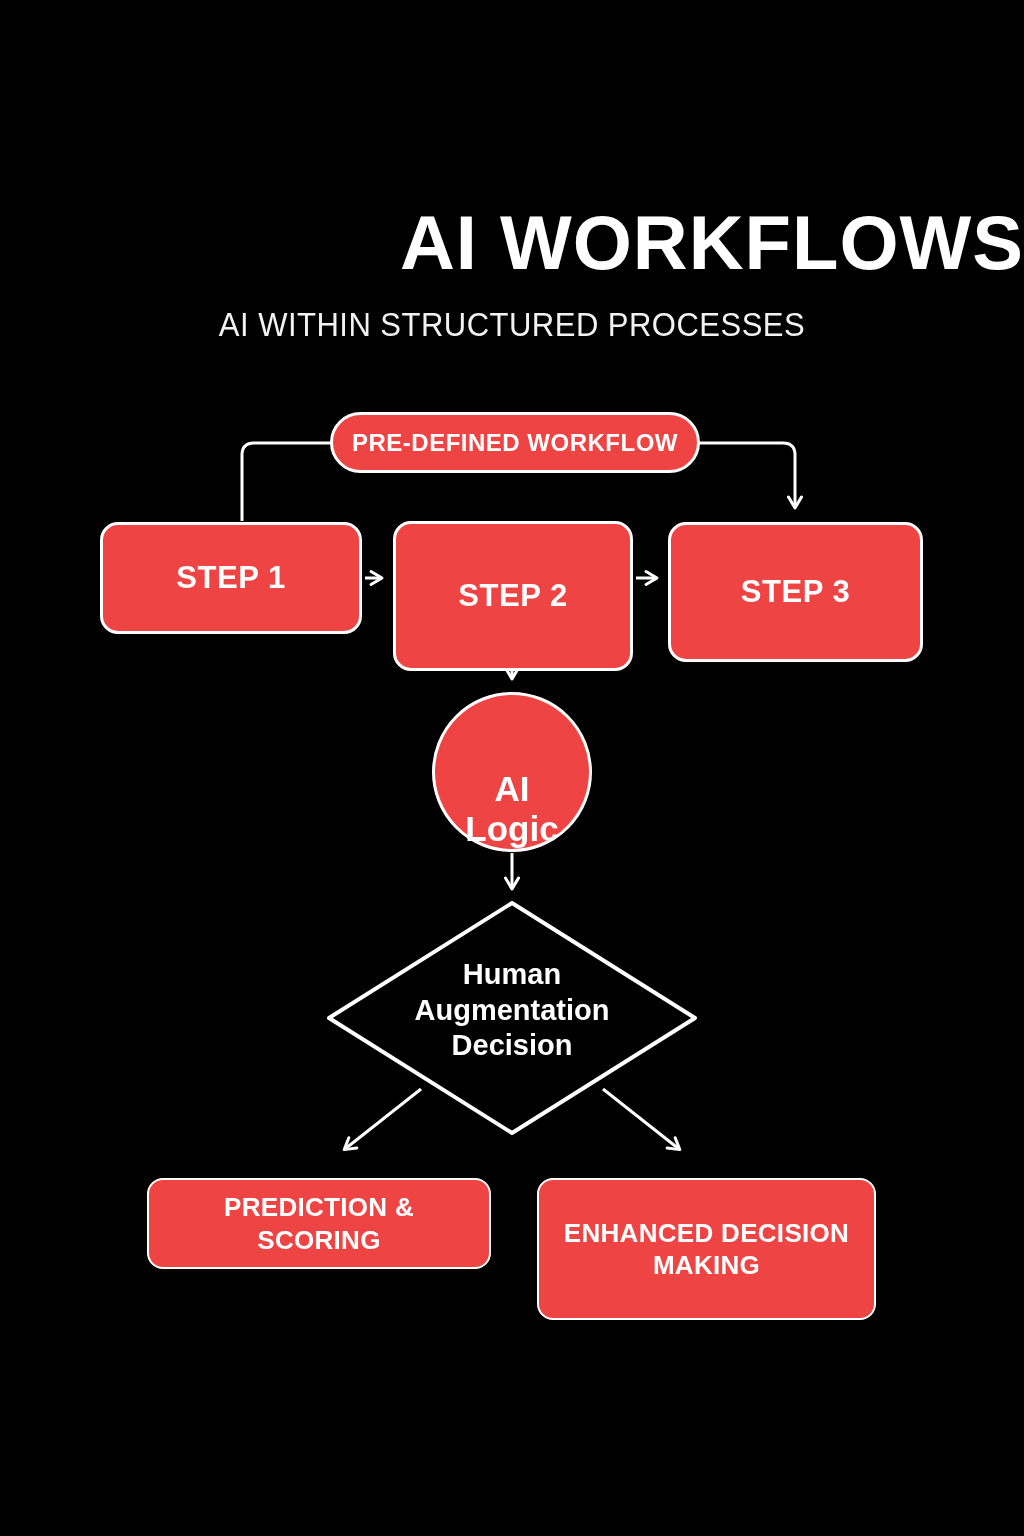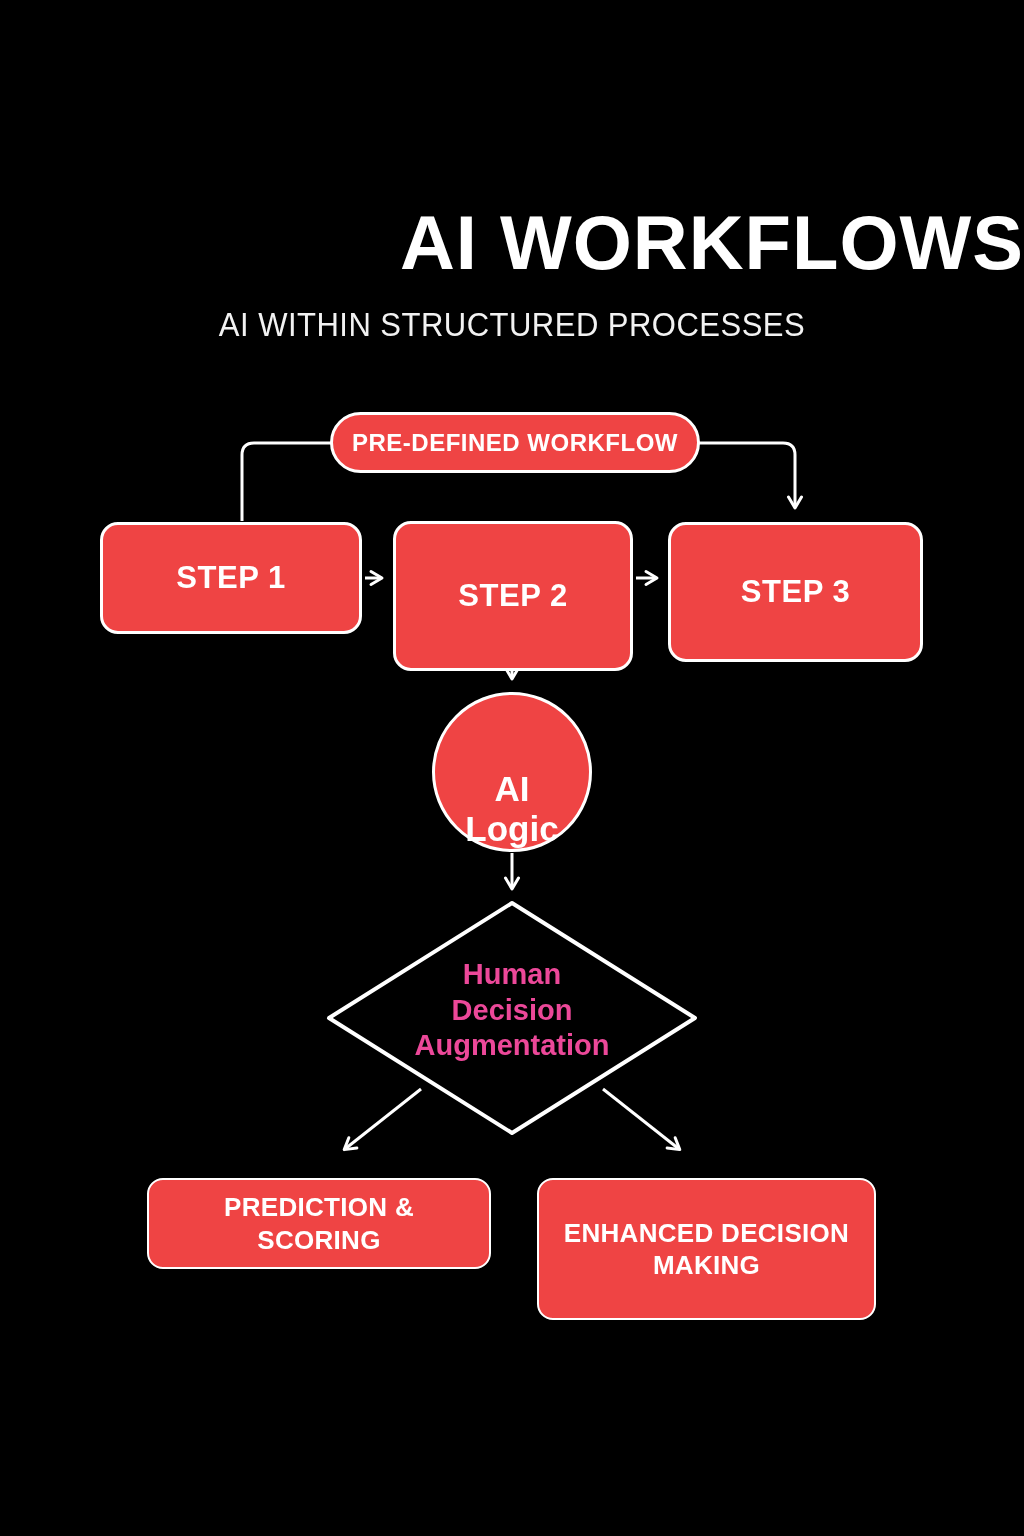--- a/index.html
+++ b/index.html
@@ -82,21 +82,21 @@
   }
   .diamond-label {
     position: absolute;
     left: 372px;
     top: 957px;
     width: 280px;
     text-align: center;
     font-size: 29px;
     font-weight: 700;
     line-height: 1.23;
-    color: #ec4899;
+    color: #ffffff;
   }
   .outcome {
     border-radius: 16px;
     font-size: 26px;
     letter-spacing: 0.3px;
     line-height: 1.25;
     padding: 0 18px;
   }
   .outcome-left  { left: 147px; top: 1178px; width: 344px; height: 91px; border-width: 2.5px; }
   .outcome-right { left: 537px; top: 1178px; width: 339px; height: 142px; border-width: 2.5px; }
@@ -155,22 +155,22 @@
     <span>STEP 3</span>
   </div>
 
   <div class="node ai-circle">
     <span>AI</span>
     <span>Logic</span>
   </div>
 
   <div class="diamond-label">
     <div>Human</div>
+    <div>Augmentation</div>
     <div>Decision</div>
-    <div>Augmentation</div>
   </div>
 
   <div class="node outcome outcome-left">
     <span>PREDICTION &amp; SCORING</span>
   </div>
   <div class="node outcome outcome-right">
     <span>ENHANCED DECISION MAKING</span>
   </div>
 
 </div>

